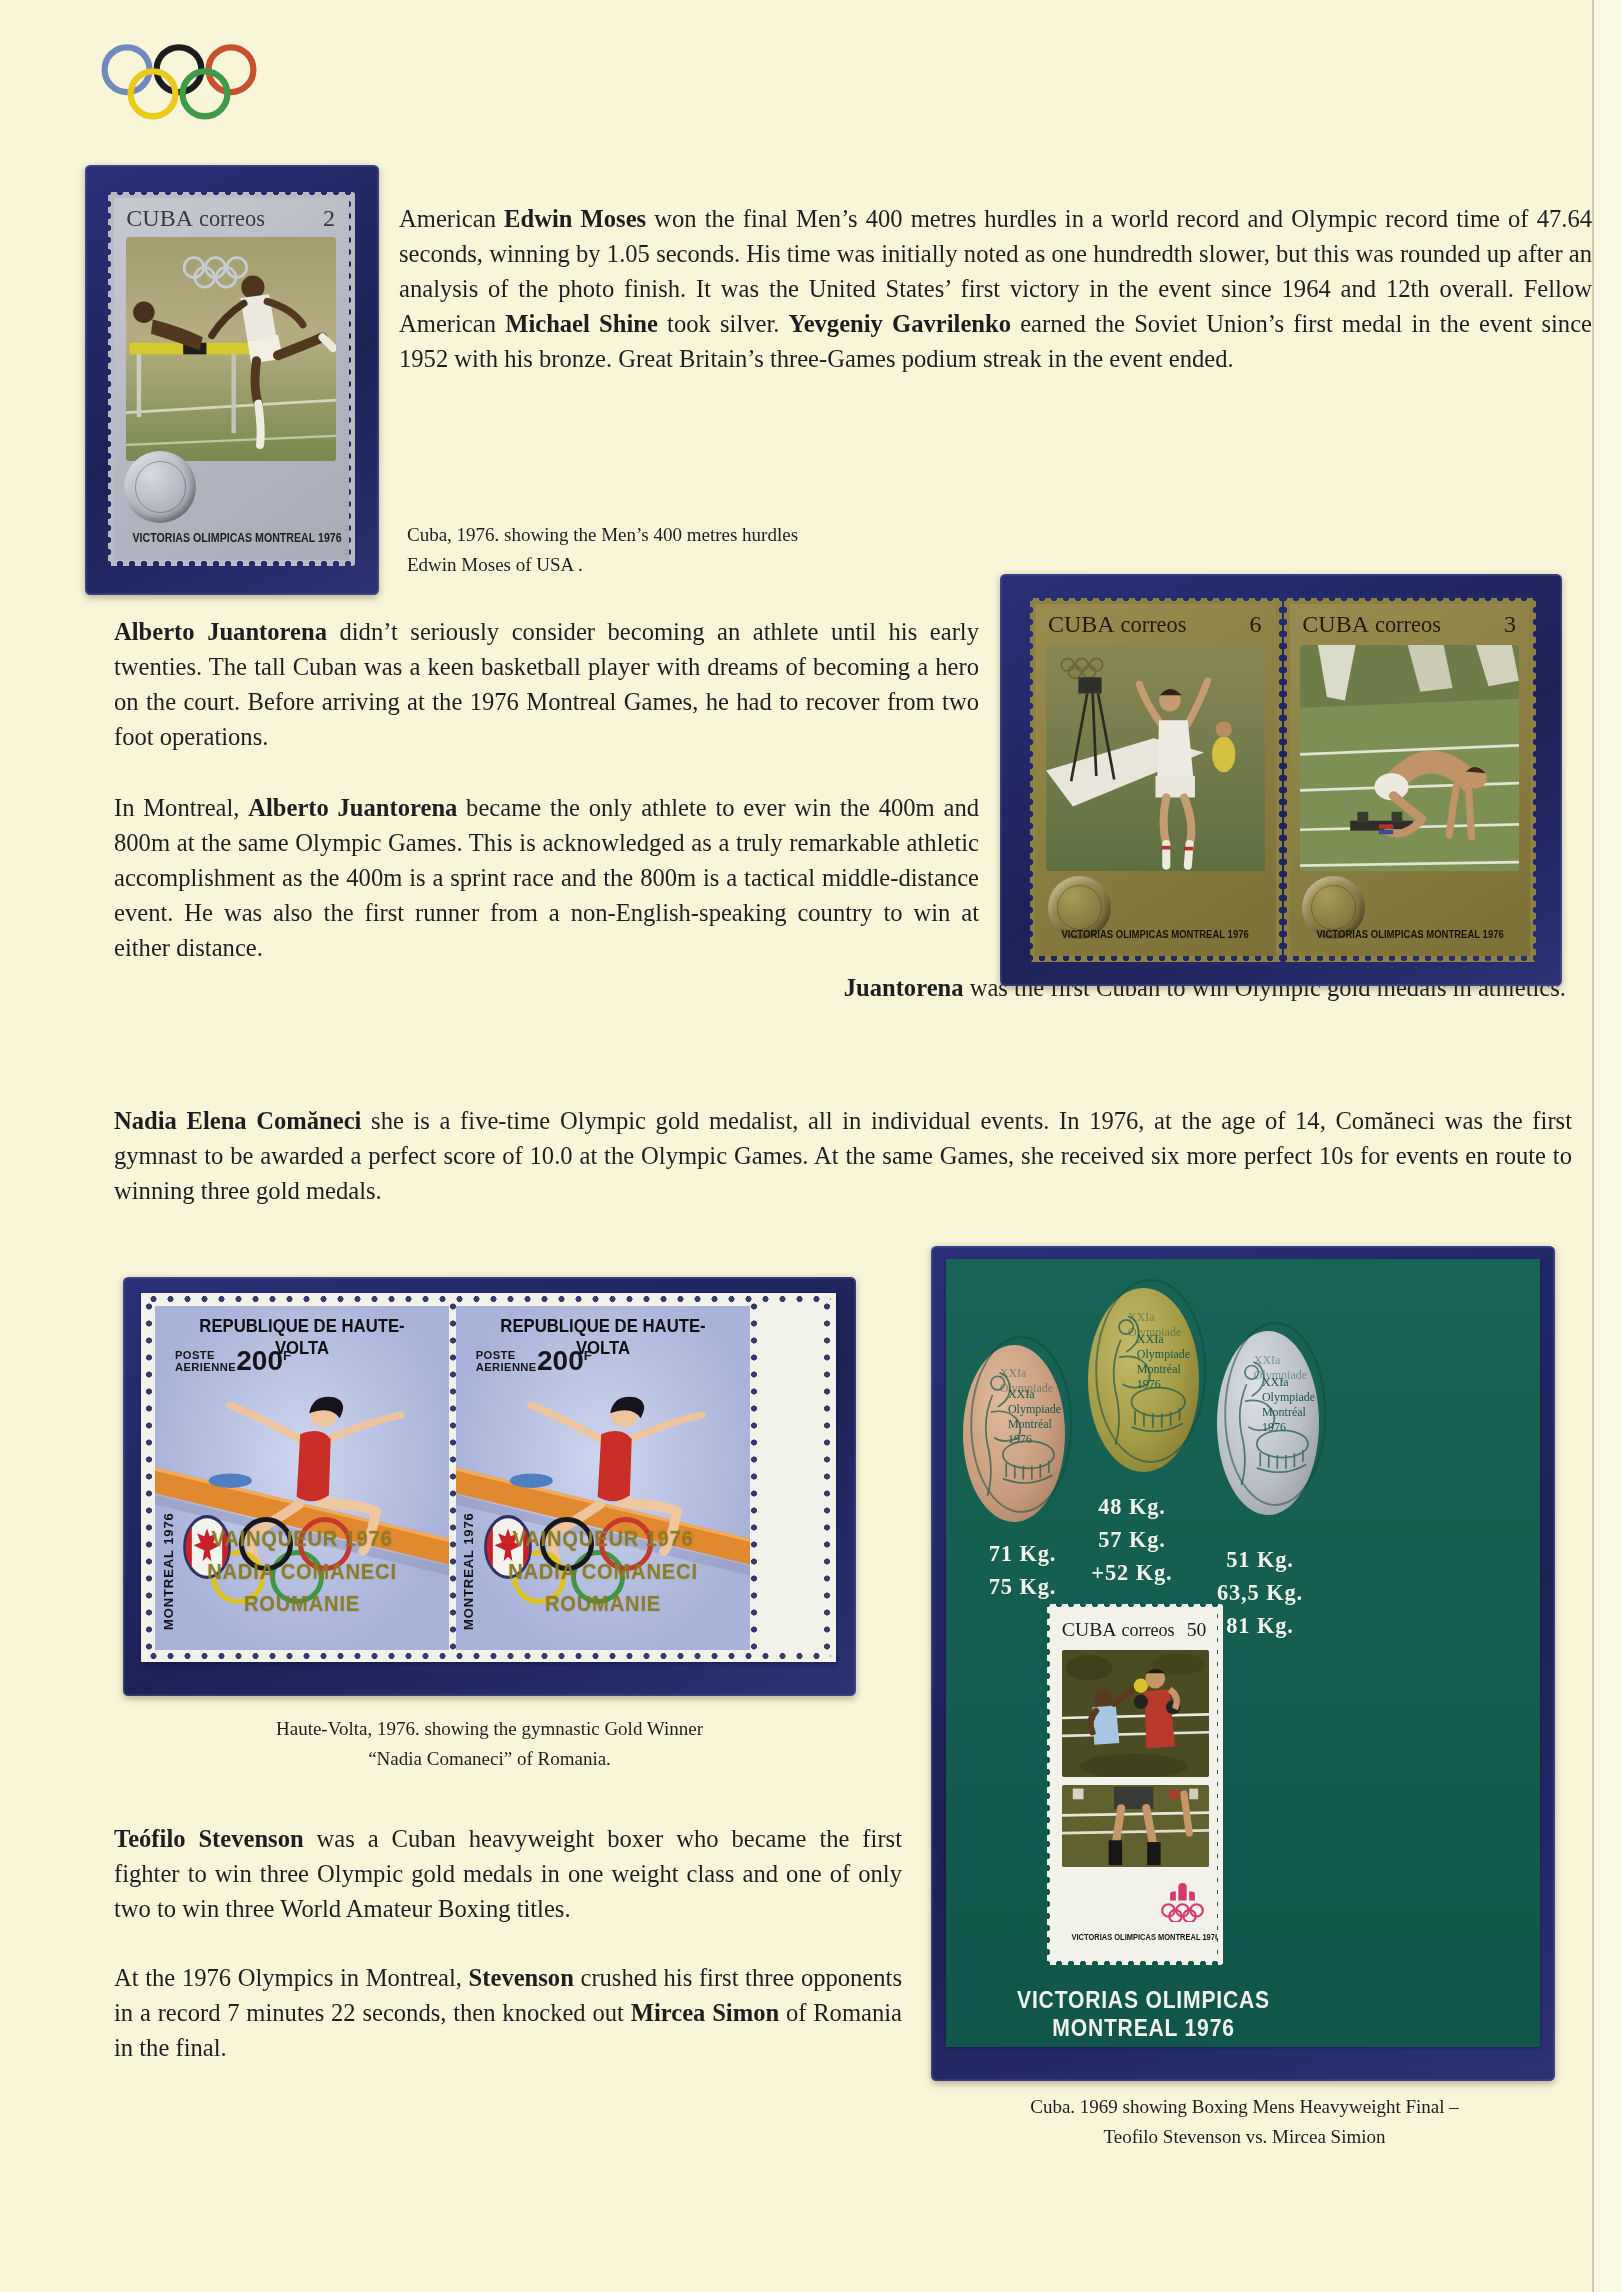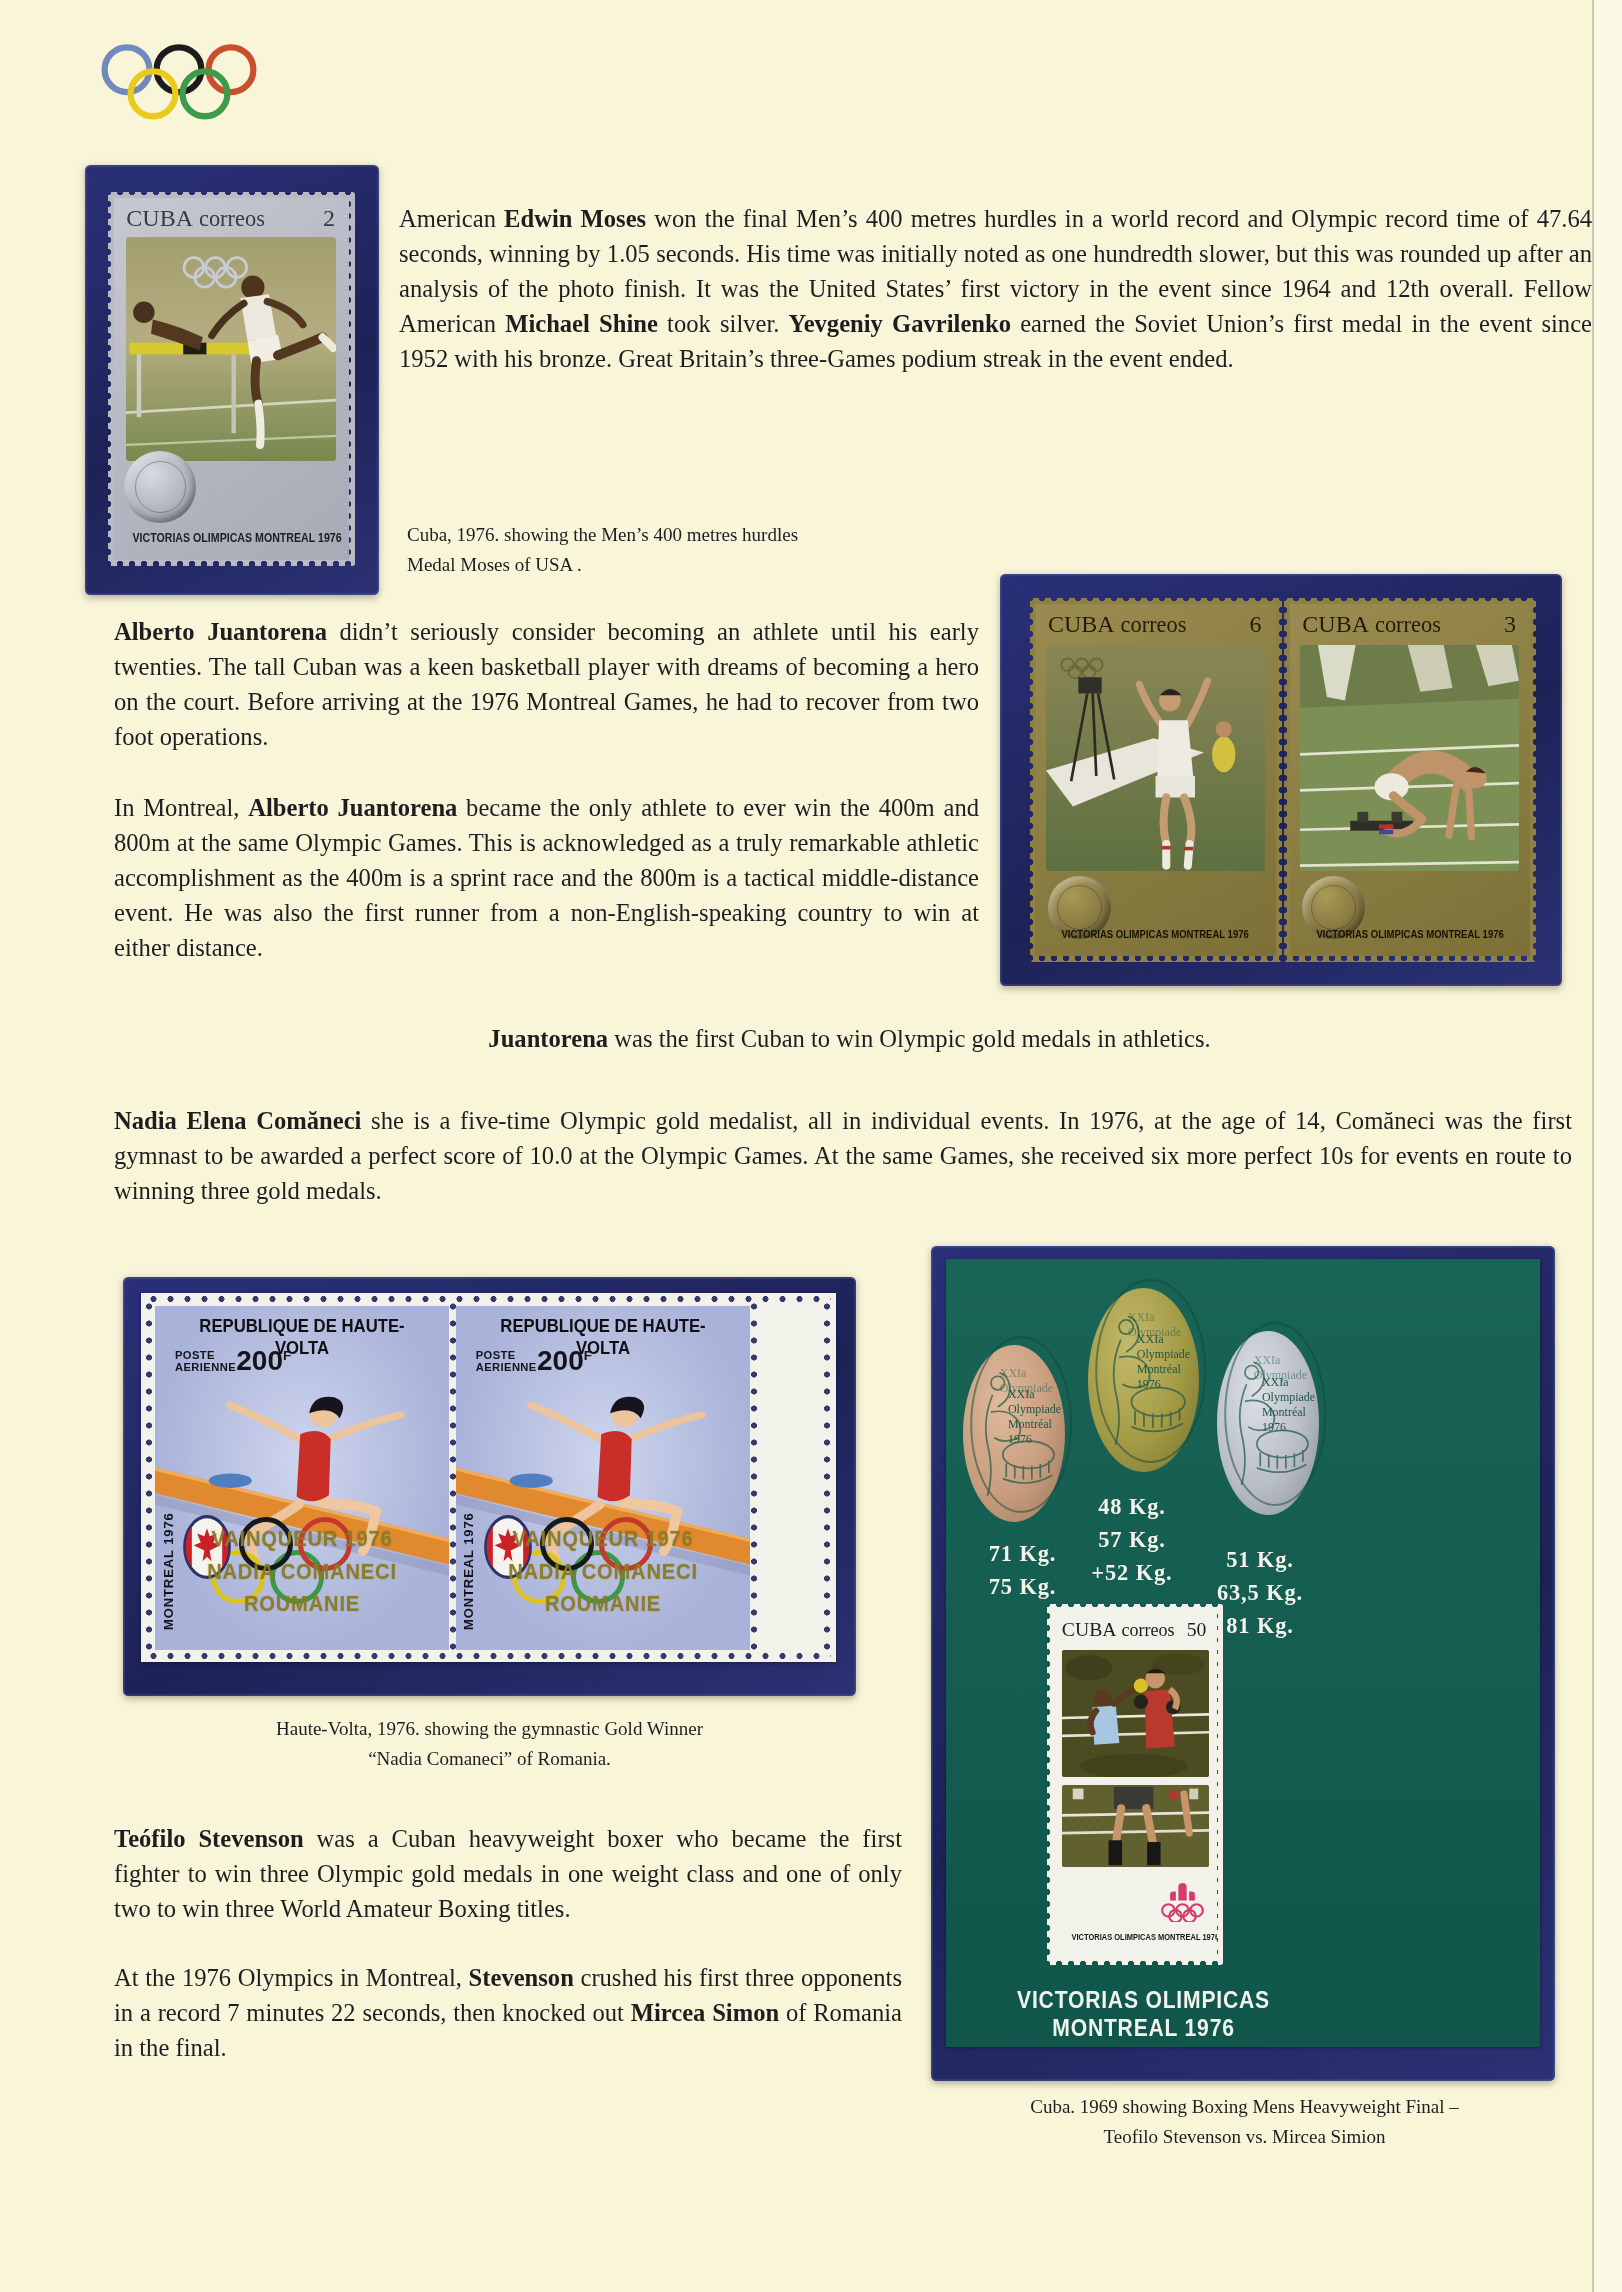--- a/index.html
+++ b/index.html
@@ -153,26 +153,26 @@
         <div class="victorias" style="top:333px;font-size:12.5px;color:#1d1d22">
           <span class="squeeze">VICTORIAS OLIMPICAS MONTREAL 1976</span>
         </div>
       </div>
     </div>
   </div>
 
   <div class="bodytext" style="left:399px;top:201px;width:1193px">American <b>Edwin Moses</b> won the final Men’s 400 metres hurdles in a world record and Olympic record time of 47.64 seconds, winning by 1.05 seconds. His time was initially noted as one hundredth slower, but this was rounded up after an analysis of the photo finish. It was the United States’ first victory in the event since 1964 and 12th overall. Fellow American <b>Michael Shine</b> took silver. <b>Yevgeniy Gavrilenko</b> earned the Soviet Union’s first medal in the event since 1952 with his bronze. Great Britain’s three-Games podium streak in the event ended.</div>
   <div class="caption" style="left:407px;top:520px;width:681px">
     <span class="cap-line">Cuba, 1976. showing the Men’s 400 metres hurdles</span>
-    <span class="cap-line">Medal Moses of USA .</span>
+    <span class="cap-line">Edwin Moses of USA .</span>
   </div>
 
   <div class="bodytext" style="left:114px;top:614px;width:865px"><b>Alberto Juantorena</b> didn’t seriously consider becoming an athlete until his early twenties. The tall Cuban was a keen basketball player with dreams of becoming a hero on the court. Before arriving at the 1976 Montreal Games, he had to recover from two foot operations.</div>
   <div class="bodytext" style="left:114px;top:790px;width:865px">In Montreal, <b>Alberto Juantorena</b> became the only athlete to ever win the 400m and 800m at the same Olympic Games. This is acknowledged as a truly remarkable athletic accomplishment as the 400m is a sprint race and the 800m is a tactical middle-distance event. He was also the first runner from a non-English-speaking country to win at either distance.</div>
-  <div class="bodytext" style="left:133px;top:1021px;width:1433px;text-align:center"><b>Juantorena</b> was the first Cuban to win Olympic gold medals in athletics.</div>
+  <div class="bodytext" style="left:133px;top:970px;width:1433px;text-align:right"><b>Juantorena</b> was the first Cuban to win Olympic gold medals in athletics.</div>
 
   <div class="mount" style="left:1000px;top:574px;width:562px;height:412px">
 
     <div class="perf" style="left:29.6px;top:24px;width:252px;height:364px;--paper:#8e8044">
       <div class="inner" style="background:linear-gradient(150deg,#9a8c50,#877a3e 65%,#7c7038)">
         <div class="stamp-head" style="color:#231c0c">
           <span>CUBA</span>&nbsp;<span style="font-size:22.4px">correos</span>
           <span class="val">6</span>
         </div>
         <div class="pic" style="left:10.7px;top:41px;width:219px;height:226px">

